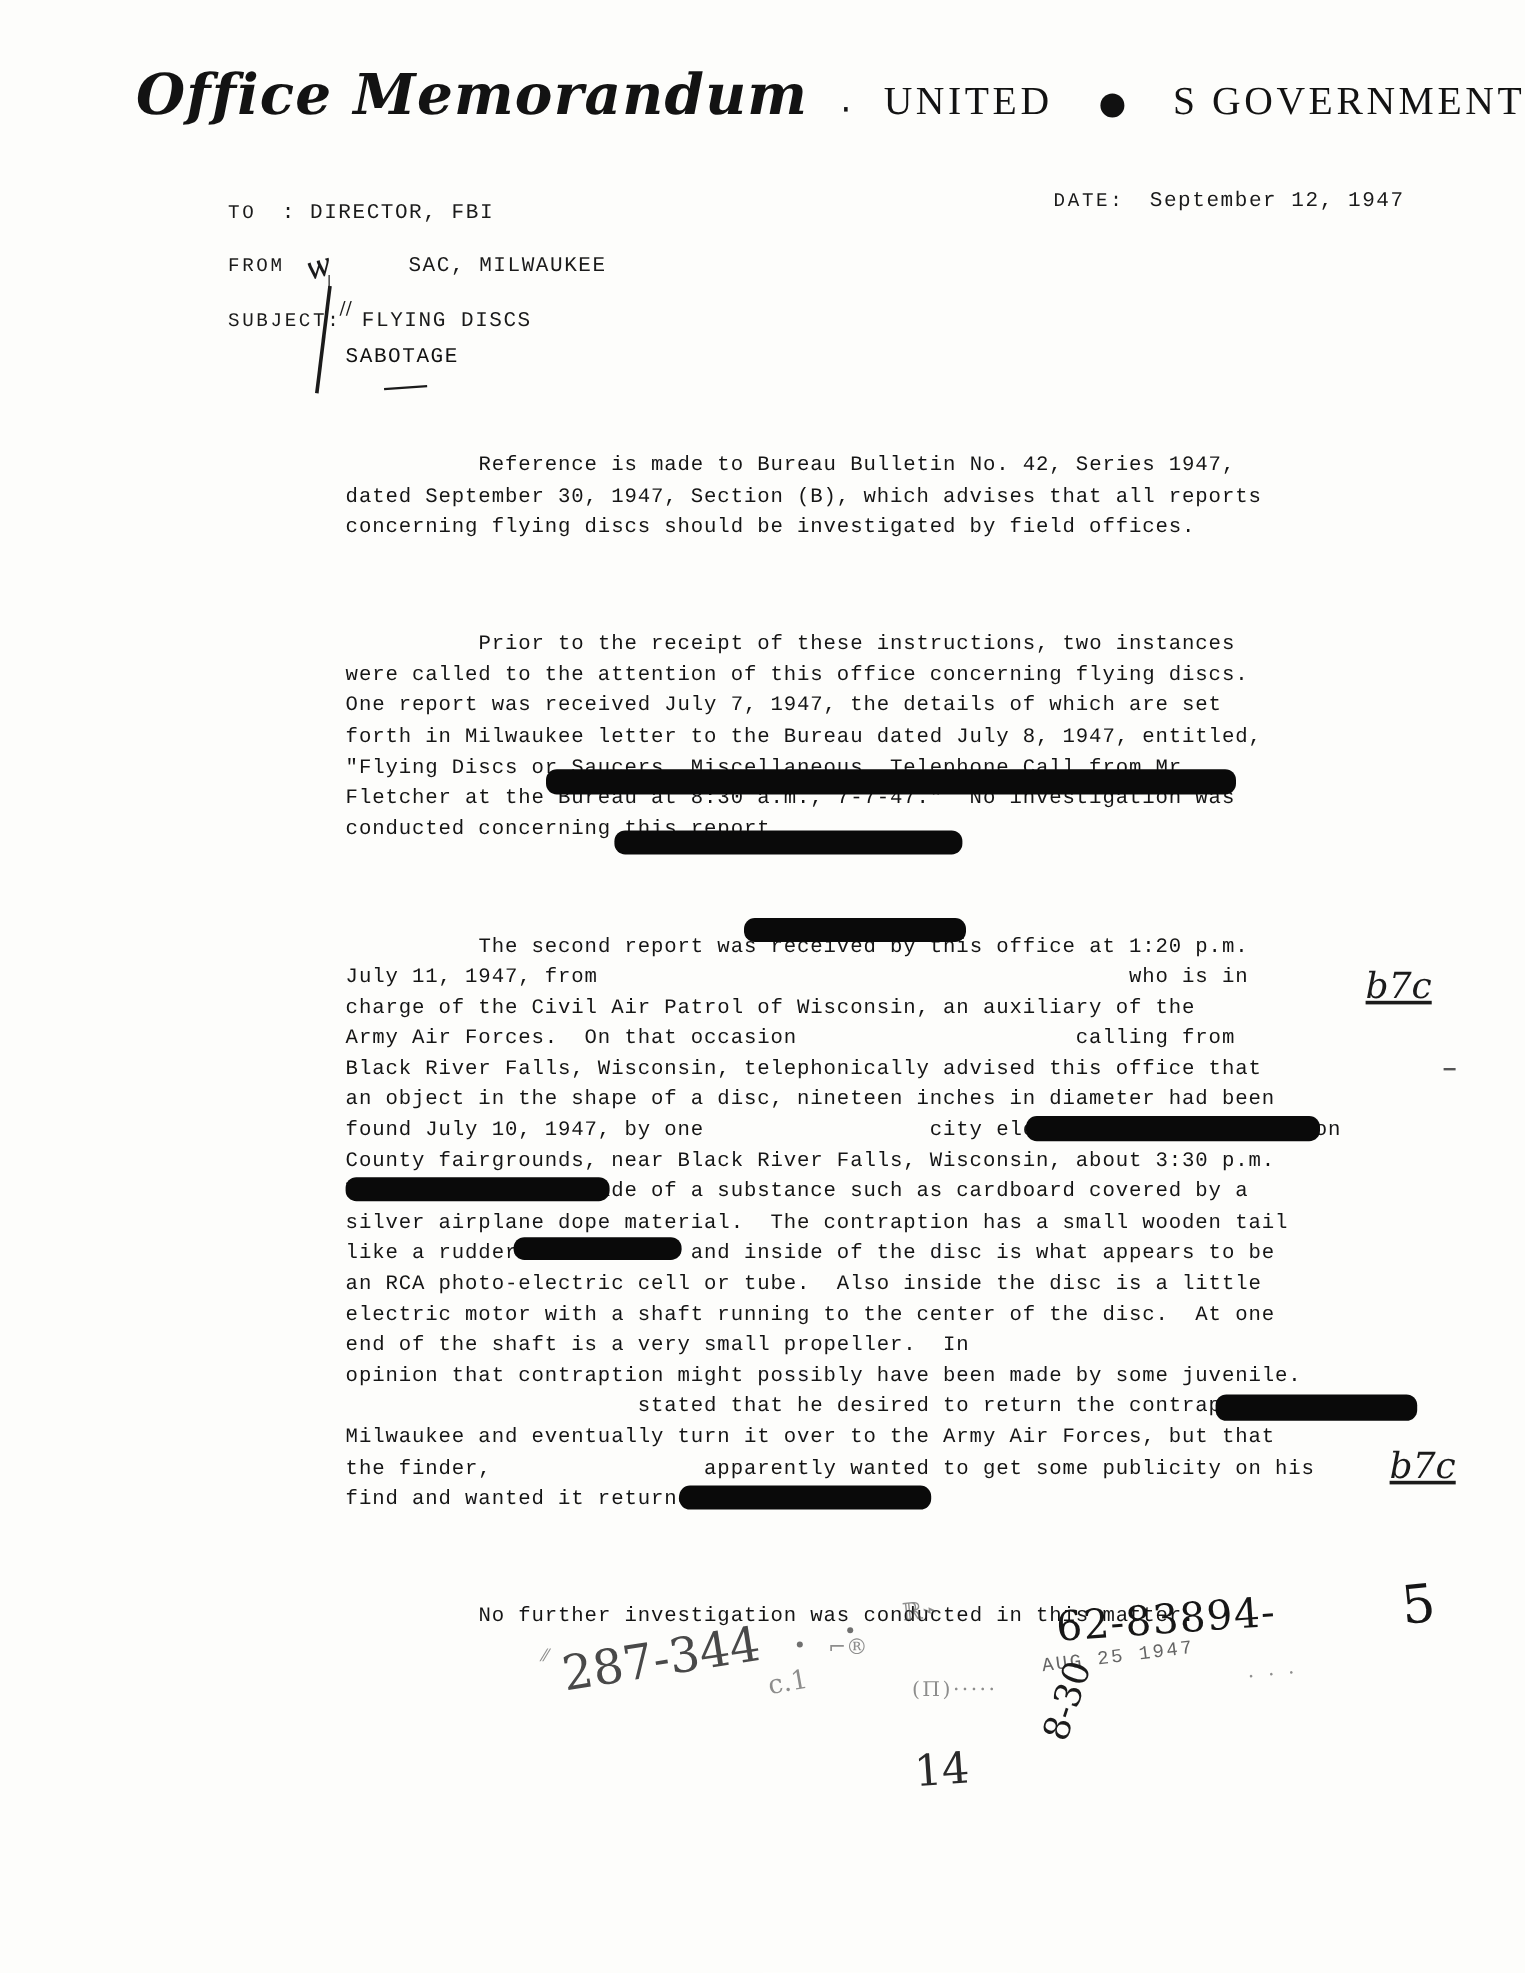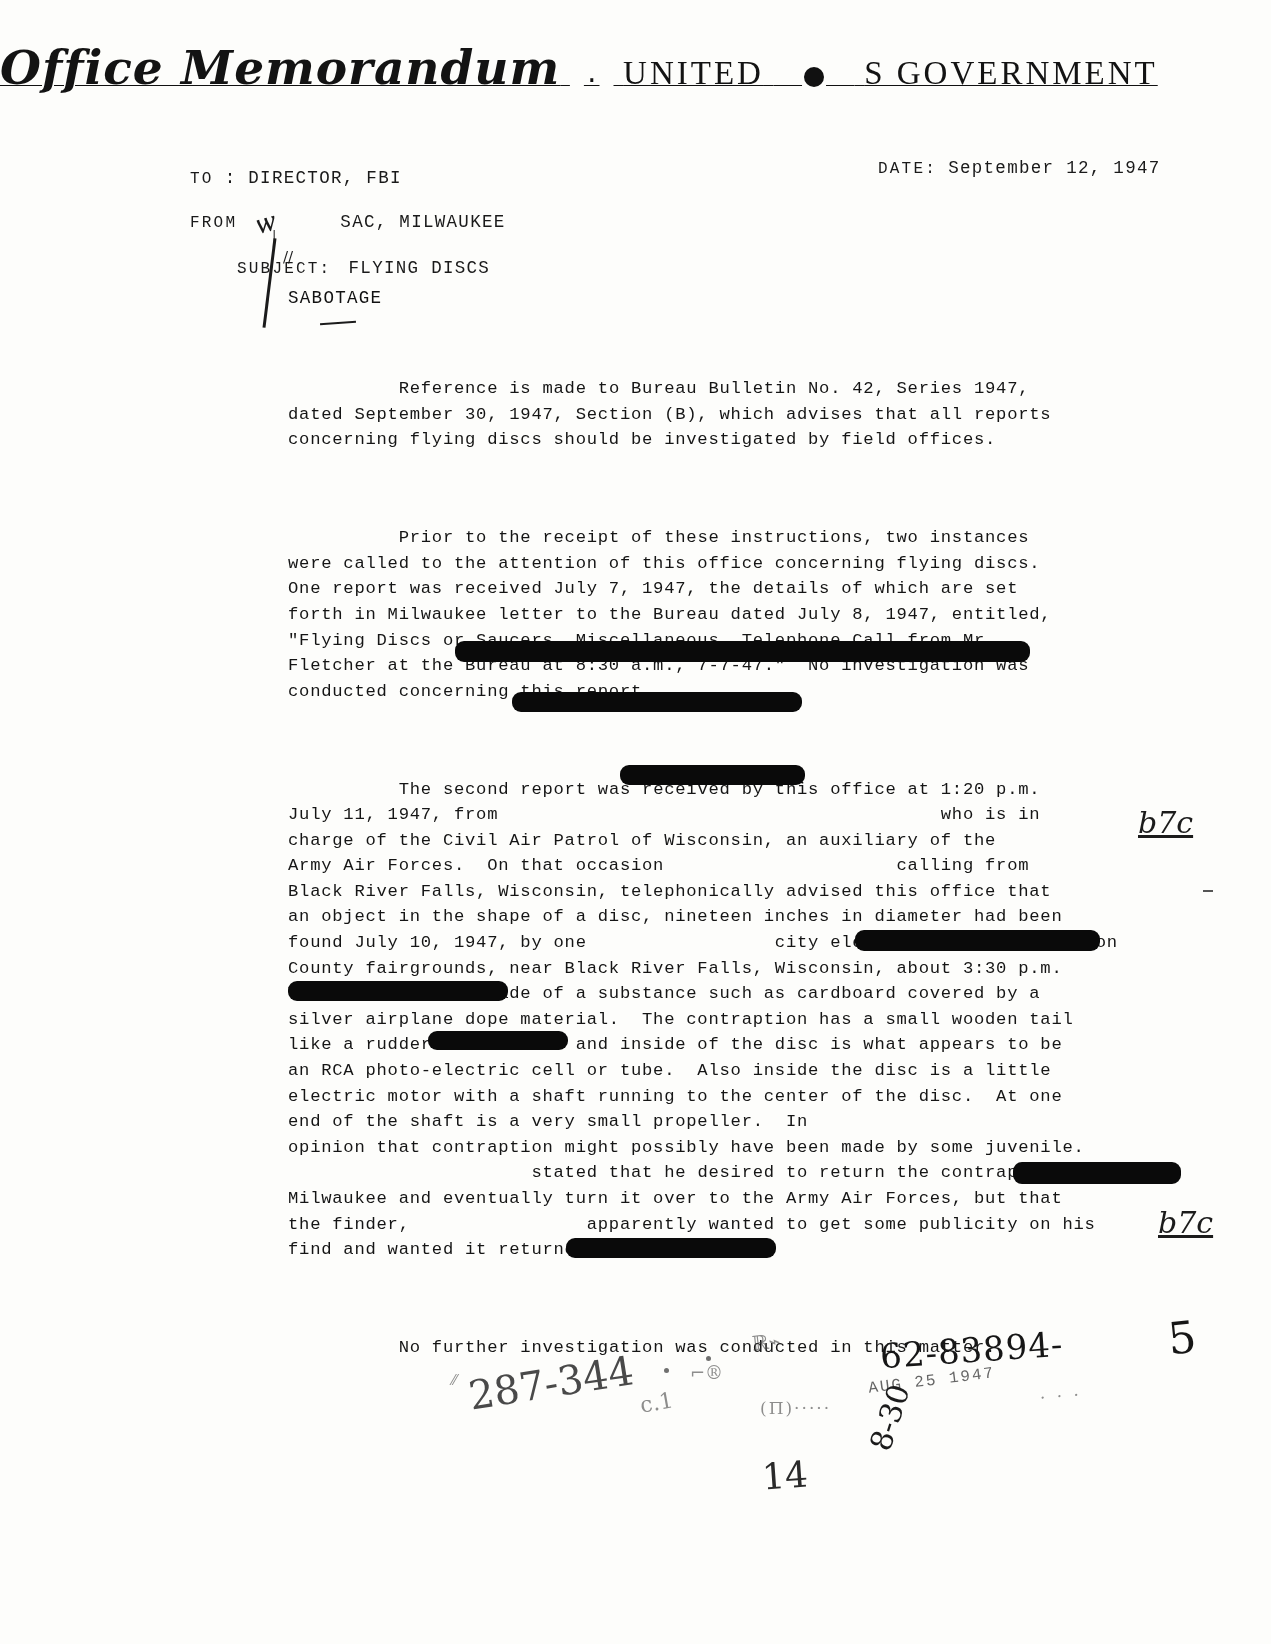--- a/index.html
+++ b/index.html
@@ -17,26 +17,25 @@
   }
   .page {
     position: absolute;
     inset: 0;
     background: #fdfdfb;
   }
 
   
   .masthead {
     position: absolute;
-    top: 40px;
+    top: 52px;
     left: 0;
     width: 100%;
-    text-align: left;
+    text-align: right;
     white-space: nowrap;
-    text-decoration: underline;
   }
   .masthead-script {
     font-family: "DejaVu Serif", serif;
     font-style: italic;
     font-weight: bold;
     font-size: 47px;
     letter-spacing: 1px;
     color: #131313;
   }
   .masthead-dot {
@@ -66,24 +65,24 @@
   
   .hdr {
     position: absolute;
     font-size: 17.5px;
     letter-spacing: 0.6px;
     color: #1a1a1a;
   }
   .hdr-label { letter-spacing: 2.2px; font-size: 16px; }
   .to-row   { top: 168px; left: 190px; }
   .from-row { top: 212px; left: 190px; }
-  .subj-row { top: 258px; left: 190px; margin-left: 47px; }
+  .subj-row { top: 258px; left: 190px; }
   .date-row { top: 158px; left: 878px; }
 
-  .field-val { letter-spacing: 1.3px; }
+  .field-val { margin-left: 10px; letter-spacing: 1.3px; }
   .subj-line2 { position: absolute; top: 288px; left: 288px; font-size: 17.5px; letter-spacing: 1.3px; }
 
   
   .scrawl {
     position: absolute;
     font-family: "DejaVu Serif", serif;
     color: #1b1b1b;
     pointer-events: none;
   }
 

